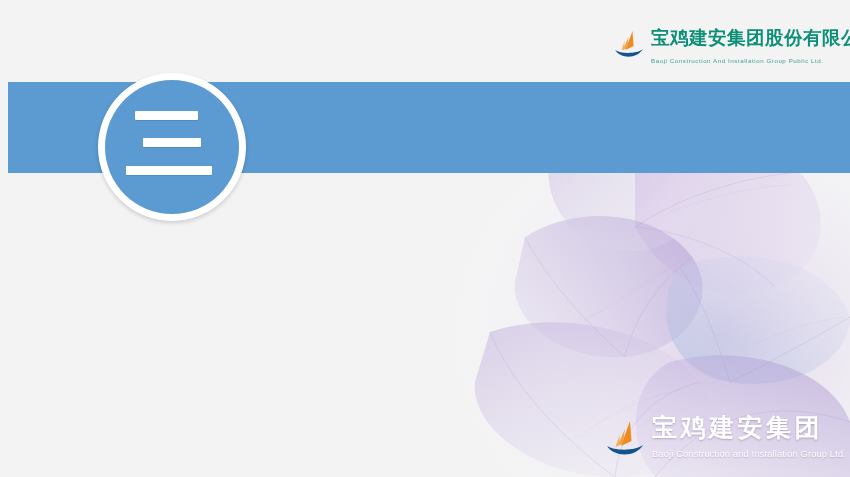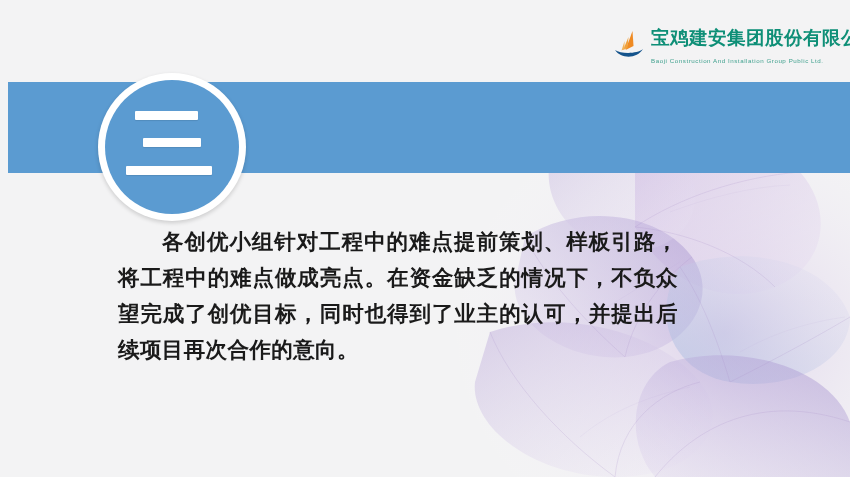--- a/index.html
+++ b/index.html
@@ -241,31 +241,44 @@
   <div class="badge-circle">
     <div class="badge-outer"></div>
     <div class="badge-inner"></div>
     <div class="badge-glyph">
       <i class="bar1"></i>
         <i class="bar2"></i>
         <i class="bar3"></i>
     </div>
   </div>
 
-  <div class="body-text">各创优小组针对工程中的难点提前策划、样板引路，将工程中的难点做成亮点。在资金缺乏的情况下，不负众望完成了创优目标，同时也得到了业主的认可，并提出后续项目再次合作的意向。</div>
 
   <div class="logo-top">
     <span class="mark">
       <svg viewBox="0 0 34 34" aria-hidden="true">
         <path d="M20.5 3 L13.5 22 L21.5 18 Z" fill="#ef8a22"></path>
         <path d="M16.5 9 L11 22 L15.5 20 Z" fill="#f0a13c"></path>
         <path d="M12.5 13 L9.5 22.5 L12.5 21 Z" fill="#f2b258"></path>
         <path d="M3 22 C9 31 25 31 31 21 C25 26 9 26 3 22 Z" fill="#14538c"></path>
       </svg>
     </span>
     <span class="words">
       <span class="cn">宝鸡建安集团股份有限公司</span>
       <span class="en">Baoji Construction And Installation Group Public Ltd.</span>
     </span>
   </div>
 
+  <div class="logo-bottom">
+    <span class="mark">
+      <svg viewBox="0 0 42 44" aria-hidden="true">
+        <path d="M26 3 L17 28 L27.5 23 Z" fill="#ef8a22"></path>
+        <path d="M21 11 L13.5 28 L19 25.5 Z" fill="#f0a13c"></path>
+        <path d="M15.5 17 L11.5 29 L15.5 27 Z" fill="#f2b258"></path>
+        <path d="M3 28 C10.5 39.5 31.5 39.5 39 27 C31.5 33 10.5 33 3 28 Z" fill="#14538c"></path>
+      </svg>
+    </span>
+    <span class="words">
+      <span class="cn">宝鸡建安集团</span>
+      <span class="en">Baoji Construction and Installation Group Ltd.</span>
+    </span>
+  </div>
 
 </div>
 
 </body></html>

